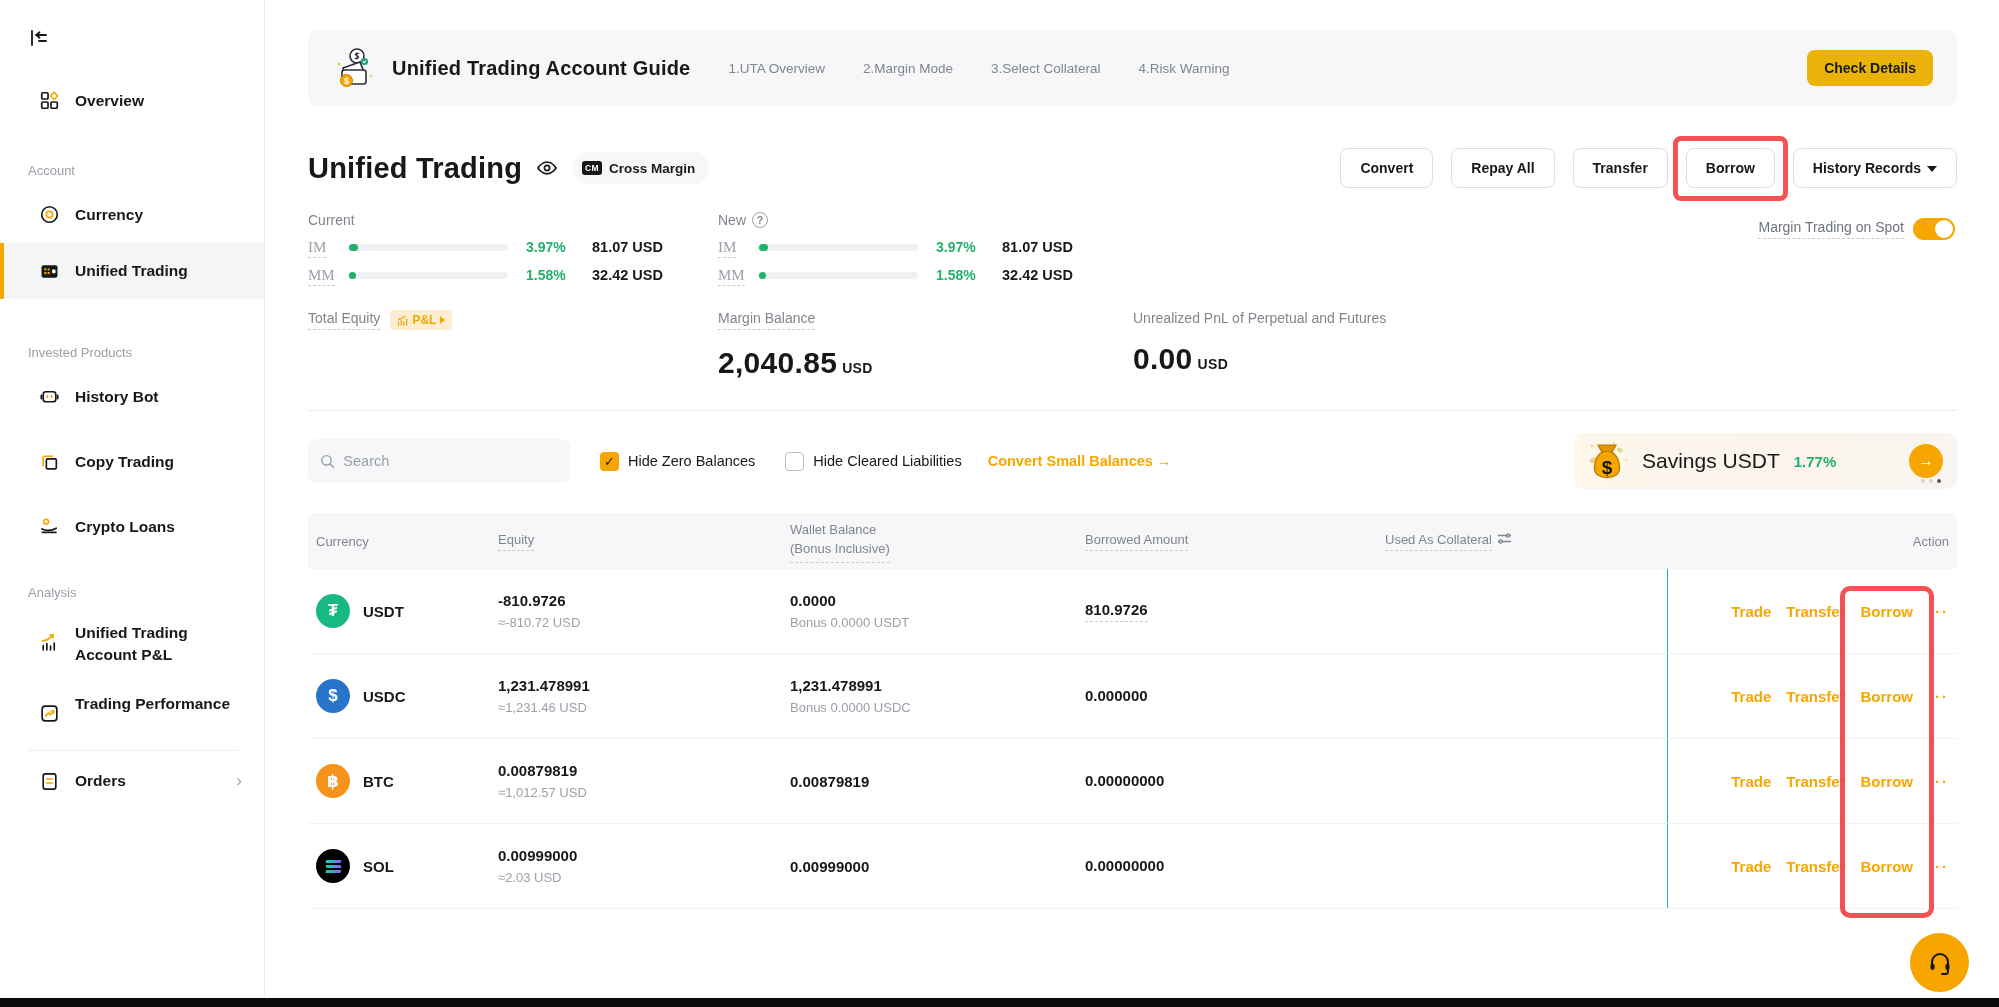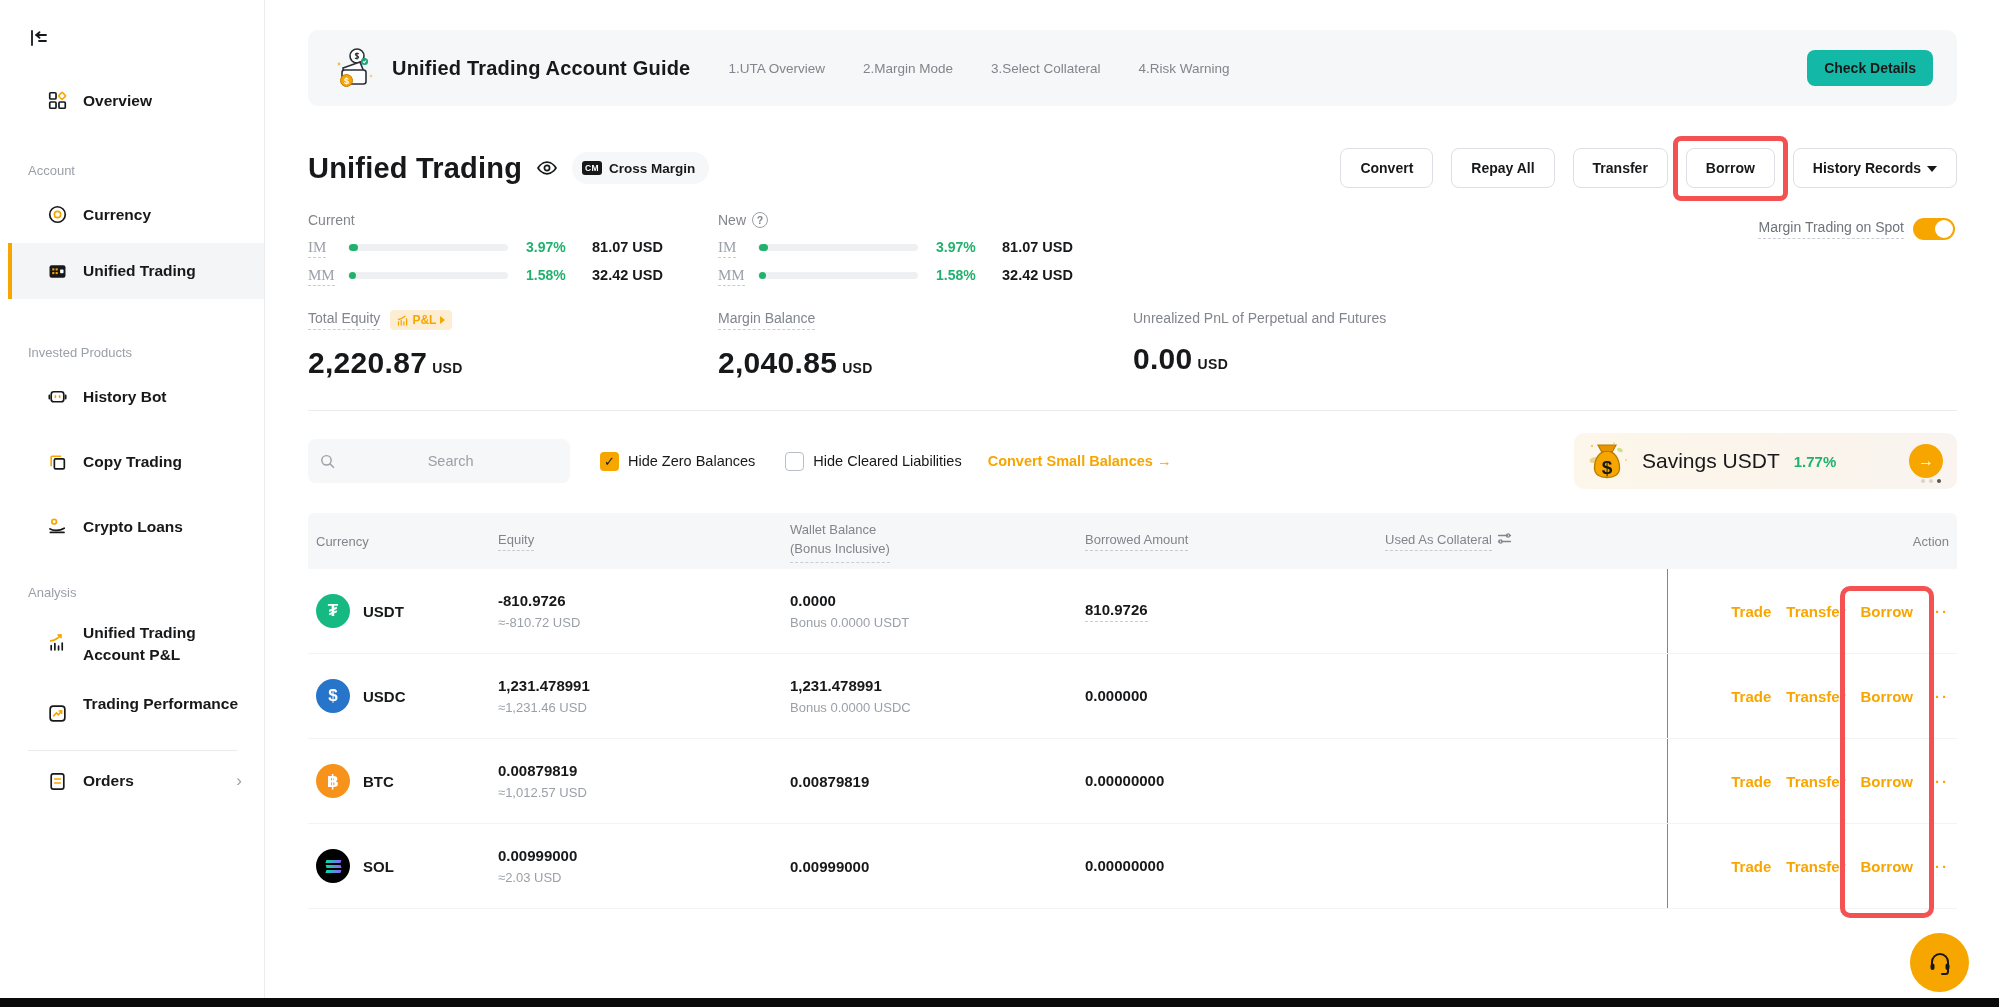--- a/index.html
+++ b/index.html
@@ -4,21 +4,21 @@
 <style>
   * { margin:0; padding:0; box-sizing:border-box; }
   html,body { background:#fff; }
   body { font-family:"Liberation Sans","DejaVu Sans",sans-serif; color:#17181a; }
   .screen { position:relative; width:1999px; height:1007px; background:#fff; overflow:hidden; }
   .bottom-strip { position:absolute; left:0; right:0; bottom:0; height:9px; background:#0a0a0a; }
 
   
   .sidebar { position:absolute; left:0; top:0; bottom:9px; width:265px; background:#fff; border-right:1px solid #ececee; padding-top:22px; }
   .collapse-btn { margin:4px 0 0 27px; width:24px; height:24px; cursor:pointer; }
-  .side-item { display:flex; align-items:center; gap:15px; padding-left:39px; font-size:15.5px; font-weight:700; color:#17181a; cursor:pointer;margin-left:8px; }
+  .side-item { display:flex; align-items:center; gap:15px; padding-left:39px; font-size:15.5px; font-weight:700; color:#17181a; cursor:pointer; }
   .side-item .sicon { width:21px; height:21px; flex:0 0 auto; display:flex; align-items:center; justify-content:center; }
   .side-section { padding-left:28px; font-size:13px; color:#9ba0a8; font-weight:400; }
   .it-overview { margin-top:40px; }
   .sec-account { margin-top:52px; }
   .it-funding { margin-top:26px; }
   .it-unified { position:relative; margin-top:18px; height:56px; background:#f4f5f6; }
   .it-unified::before { content:""; position:absolute; left:0; top:0; bottom:0; width:4px; background:#f7a600; }
   .sec-invested { margin-top:46px; }
   .it-bot { margin-top:26px; }
   .it-copy { margin-top:44px; }
@@ -34,21 +34,21 @@
   .it-orders .chev { margin-left:auto; color:#9ba0a8; font-size:17px; font-weight:400; }
 
   
   .main { position:absolute; left:265px; top:0; right:0; bottom:9px; padding:0 42px 0 43px; background:#fff; }
 
   
   .guide-banner { margin-top:30px; height:76px; background:#f6f7f8; border-radius:10px; display:flex; align-items:center; padding:0 24px 0 22px; }
   .guide-icon { width:48px; height:44px; }
   .guide-title { margin-left:14px; font-size:20px; font-weight:700; letter-spacing:.2px; }
   .guide-steps { display:flex; gap:38px; margin-left:38px; font-size:13.5px; color:#81858c; }
-  .btn-check { margin-left:auto; background:#14b8a6; border:none; border-radius:8px; height:36px; padding:0 17px; font-size:14px; font-weight:700; color:#17181a; font-family:inherit; cursor:pointer; }
+  .btn-check { margin-left:auto; background:#eab308; border:none; border-radius:8px; height:36px; padding:0 17px; font-size:14px; font-weight:700; color:#17181a; font-family:inherit; cursor:pointer; }
 
   
   .page-head { margin-top:42px; display:flex; align-items:center; }
   .title-group { display:flex; align-items:center; gap:14px; }
   .page-title { font-size:29px; font-weight:800; letter-spacing:.2px; }
   .eye { width:22px; height:22px; cursor:pointer; }
   .mode-pill { display:flex; align-items:center; gap:7px; background:#f6f7f8; border-radius:16px; height:32px; padding:0 14px 0 10px; font-size:13.5px; font-weight:700; cursor:pointer; }
   .cm-glyph { background:#17181a; color:#fff; font-size:8.5px; font-weight:700; border-radius:3px; padding:2px 3px; letter-spacing:.3px; }
   .head-actions { margin-left:auto; display:flex; align-items:center; gap:18px; }
   .btn-ghost { height:40px; padding:0 19px; background:#fff; border:1px solid #dcdfe3; border-radius:8px; font-size:14px; font-weight:700; color:#17181a; font-family:inherit; cursor:pointer; white-space:nowrap; }
@@ -88,21 +88,21 @@
   .pnl-badge { display:inline-flex; align-items:center; gap:4px; background:#fdeed3; border-radius:4px; padding:3px 7px; color:#f7a600; font-size:12px; font-weight:700; cursor:pointer; }
   .pnl-badge .tri { width:0; height:0; border-top:4px solid transparent; border-bottom:4px solid transparent; border-left:5px solid #f7a600; }
   .stat-value { margin-top:16px; font-size:30px; font-weight:800; letter-spacing:.3px; }
   .stat-value .unit { font-size:14px; font-weight:700; margin-left:5px; }
 
   .divider { margin-top:30px; height:1px; background:#ececee; border:none; }
 
   
   .filter-row { margin-top:22px; display:flex; align-items:center; }
   .search-box { width:262px; height:44px; background:#f6f7f8; border-radius:8px; display:flex; align-items:center; padding:0 12px; gap:8px; }
-  .search-box input { border:none; outline:none; background:transparent; font-size:14.5px; font-family:inherit; color:#17181a; width:100%;text-align:center; }
+  .search-box input { border:none; outline:none; background:transparent; font-size:14.5px; font-family:inherit; color:#17181a; width:100%; }
   .search-box input::placeholder { color:#9ba0a8; }
   .chk-group { display:flex; align-items:center; gap:9px; margin-left:30px; cursor:pointer; }
   .chk { width:19px; height:19px; border-radius:4px; display:flex; align-items:center; justify-content:center; }
   .chk.on { background:#f7a600; color:#17181a; font-size:13px; font-weight:700; }
   .chk.off { background:#fff; border:1.6px solid #b9bec5; }
   .chk-label { font-size:14.5px; font-weight:400; color:#17181a; }
   .link-orange { margin-left:26px; font-size:14.5px; font-weight:700; color:#f7a600; cursor:pointer; text-decoration:none; }
   .savings { margin-left:auto; width:383px; height:56px; border-radius:10px; background:linear-gradient(95deg,#fdf6ea 0%,#fbf4ec 55%,#f9f4f0 100%); display:flex; align-items:center; padding:0 14px 0 10px; position:relative; cursor:pointer; }
   .savings .bag { width:46px; height:46px; }
   .savings .s-label { margin-left:12px; font-size:21px; font-weight:400; color:#17181a; }
@@ -382,21 +382,20 @@
           <span class="dashed-u">Total Equity</span>
           <span class="pnl-badge">
             <svg width="11" height="11" viewBox="0 0 11 11" fill="none" stroke="#f7a600" stroke-width="1.3" stroke-linecap="round">
                 <path d="M1.5 10v-3M4.2 10V5.5M6.9 10V7M9.6 10V4"></path>
                 <path d="M1.5 4.5C4 4 6 2.8 8 1.2"></path>
               </svg>
             <span>P&amp;L</span>
             <span class="tri"></span>
           </span>
         </div>
-        <div class="stat-value"><span>2,220.87</span><span class="unit">USD</span></div>
       </div>
       <div class="stat second">
         <div class="stat-label-line">
             <span class="dashed-u">Margin Balance</span>
           </div>
         <div class="stat-value"><span>2,040.85</span><span class="unit">USD</span></div>
       </div>
       <div class="stat">
         <div class="stat-label-line">
             <span>Unrealized PnL of Perpetual and Futures</span>

